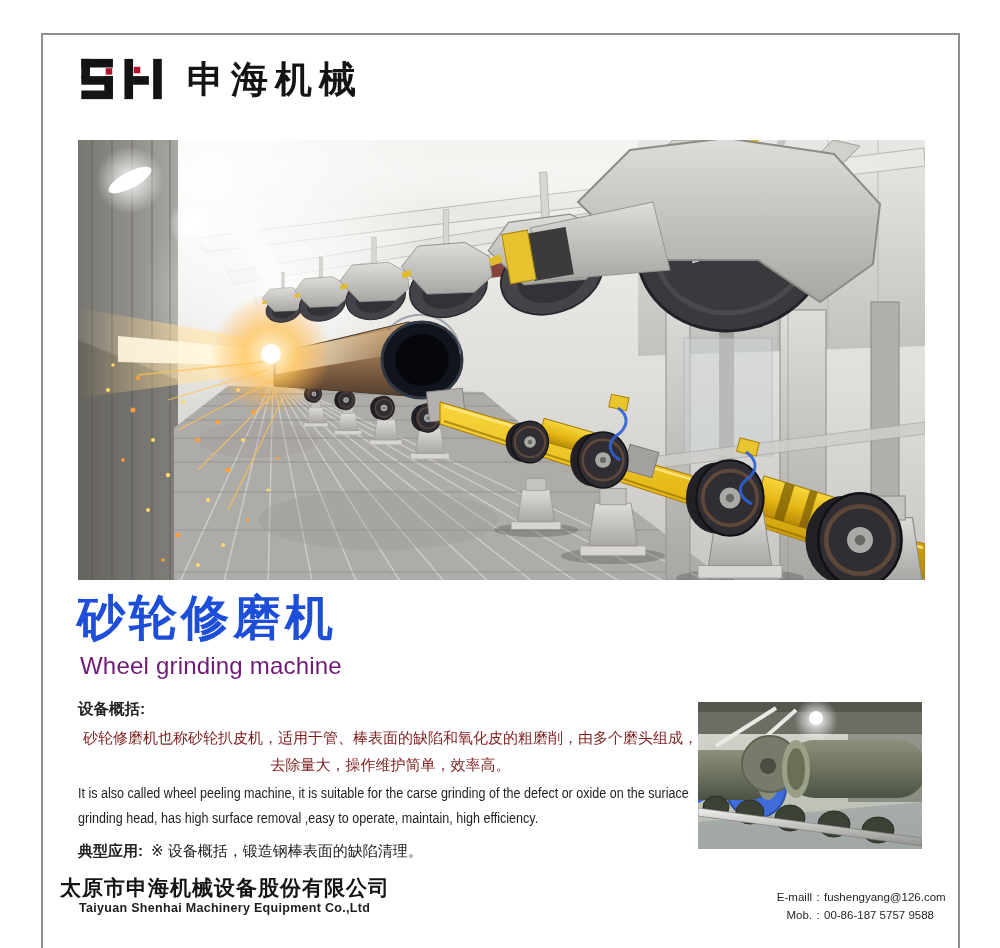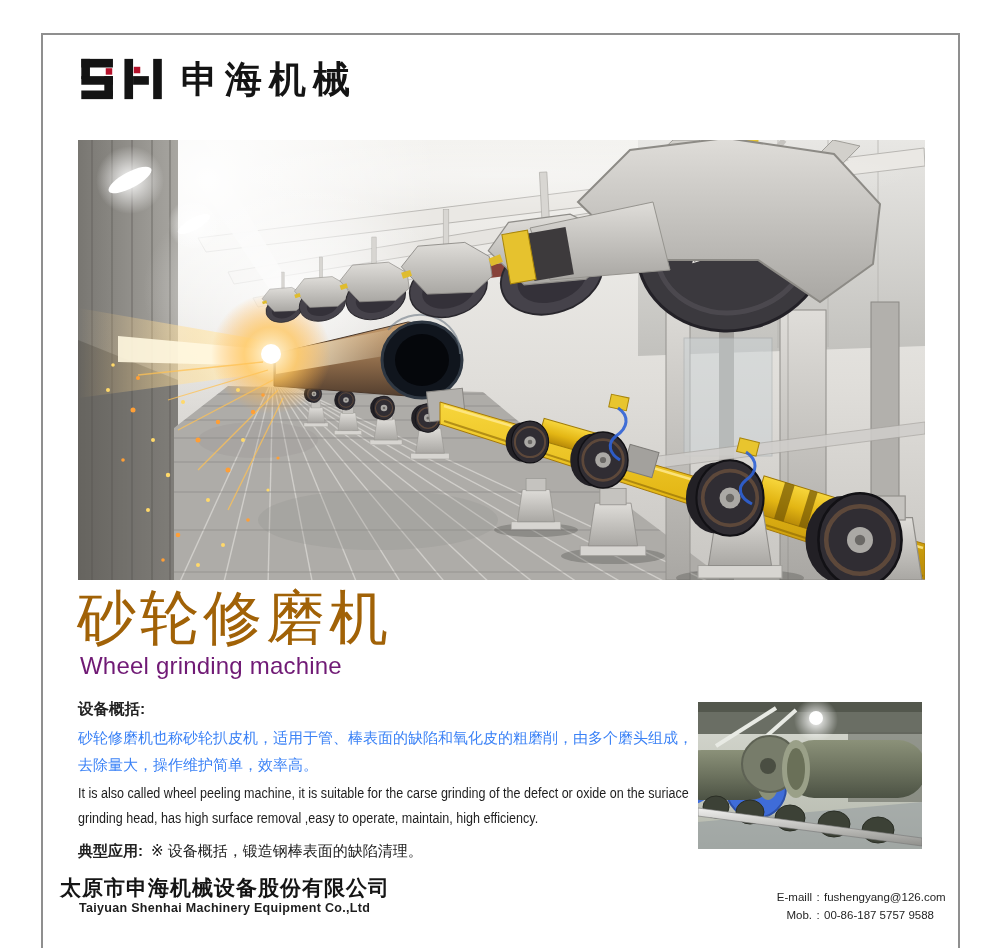--- a/index.html
+++ b/index.html
@@ -10,39 +10,39 @@
     color:#222;
   }
   .abs{position:absolute;}
   
   .frame{
     left:41px;top:33px;width:915px;height:1060px;
     border:2px solid #8f8f8f;background:transparent;
   }
   
   .logo{left:75px;top:56px;width:320px;}
-  .logo-row{display:flex;align-items:flex-end;gap:10px;}
+  .logo-row{display:flex;align-items:flex-end;gap:16px;}
   .logo-mark{width:96px;height:46px;display:block;}
   .logo-cn{
     font-size:37px;font-weight:900;color:#141414;letter-spacing:7px;
     line-height:44px;white-space:nowrap;
   }
   .logo-en{
     margin-top:2px;margin-left:26px;
     font-size:16px;font-weight:700;color:#161616;letter-spacing:.2px;
   }
   
   .photo-main{left:78px;top:140px;width:847px;height:440px;overflow:hidden;}
   .photo-main svg{display:block;width:847px;height:440px;}
   
-  .title-cn{left:77px;top:591px;font-size:59px;font-weight:400;color:#a16207;letter-spacing:4px;line-height:54px;}
+  .title-cn{left:77px;top:591px;font-size:48px;font-weight:700;color:#1d4ed8;letter-spacing:4px;line-height:54px;}
   .title-en{left:80px;top:652px;font-size:24px;font-weight:400;color:#701a75;letter-spacing:.2px;}
   
   .ov-label{left:78px;top:699px;font-size:15.5px;font-weight:600;color:#222;}
-  .desc-cn{left:78px;top:724px;width:625px;font-size:15px;line-height:27px;color:#3b82f6;}
+  .desc-cn{left:78px;top:724px;width:625px;font-size:15px;line-height:27px;color:#7f1d1d;text-align:center;}
   .desc-en{
     left:78px;top:780px;width:760px;transform:scaleX(.81);transform-origin:0 0;
     font-size:15.5px;line-height:25px;color:#1e1e1e;
   }
   .typical{left:78px;top:842px;font-size:15px;color:#222;}
   .typical b{font-weight:600;margin-right:8px;}
   
   .photo-small{left:698px;top:702px;width:224px;height:147px;overflow:hidden;}
   .photo-small svg{display:block;width:224px;height:147px;}
   

